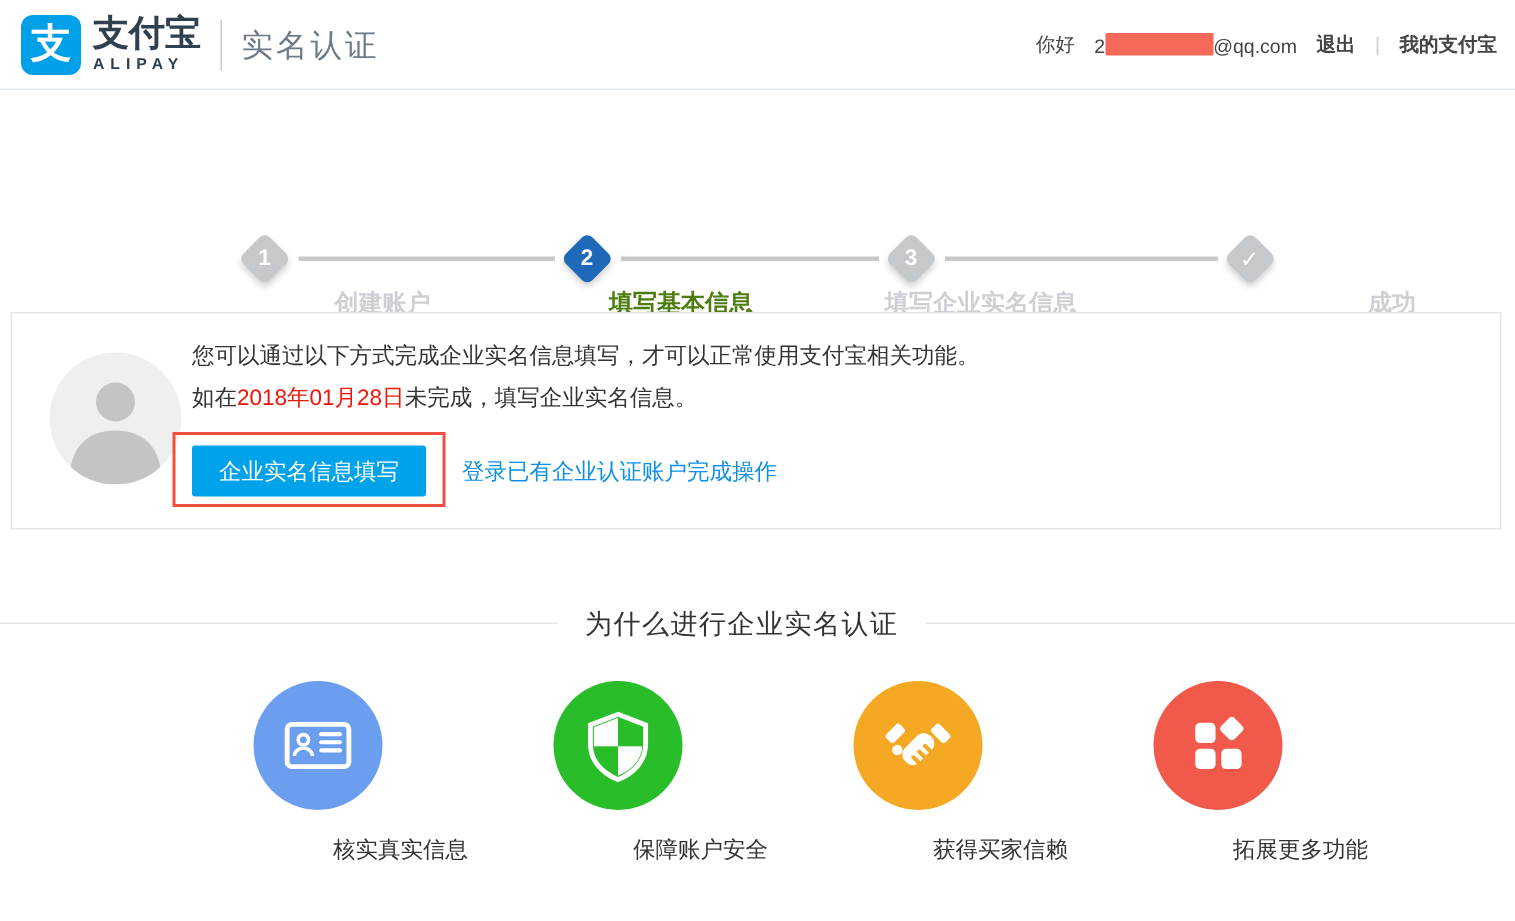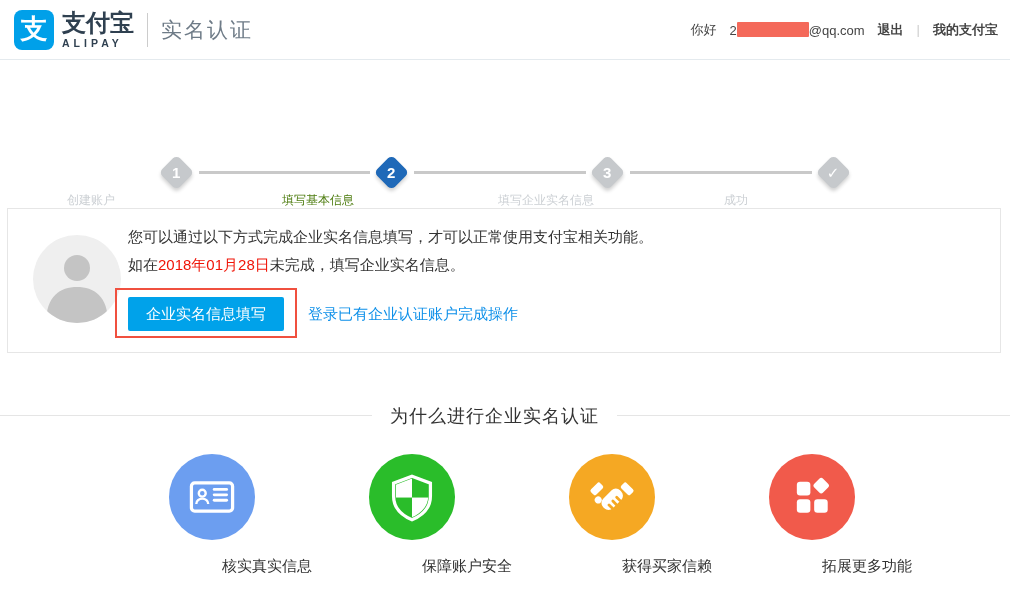--- a/index.html
+++ b/index.html
@@ -28,22 +28,22 @@
   .pipe{color:#ccc;}
   
   .stepper{position:absolute;top:60px;left:0;width:1010px;height:120px;}
   .step-line{position:absolute;top:111px;height:3px;background:#c9c9c9;}
   .diamond{position:absolute;width:25px;height:25px;border-radius:5px;
     transform:rotate(45deg);top:100px;background:#c6c9cc;
     box-shadow:2px 2px 4px rgba(0,0,0,0.18);
     display:flex;align-items:center;justify-content:center;}
   .diamond span{transform:rotate(-45deg);color:#fff;font-size:15px;font-weight:bold;}
   .diamond.active{background:#1f69b8;}
-  .step-label{position:absolute;top:132px;width:220px;text-align:left;
-    font-size:12px;color:#ccd0d4;}
+  .step-label{position:absolute;top:132px;width:220px;text-align:right;
+    font-size:16px;color:#ccd0d4;font-weight:bold;}
   .step-label.active{color:#4d7c0f;}
   
   .notice-box{position:absolute;top:208px;left:7px;width:994px;height:145px;
     border:1px solid #e6e6e6;background:#fff;box-sizing:border-box;}
   .avatar{position:absolute;left:33px;top:235px;width:88px;height:88px;}
   .notice-line1{position:absolute;left:128px;top:228px;font-size:15px;color:#333;}
   .notice-line2{position:absolute;left:128px;top:256px;font-size:15px;color:#333;}
   .deadline{color:#f01508;}
   .btn-highlight{position:absolute;left:115px;top:288px;width:182px;height:50px;
     border:2px solid #f0503f;box-sizing:border-box;}

